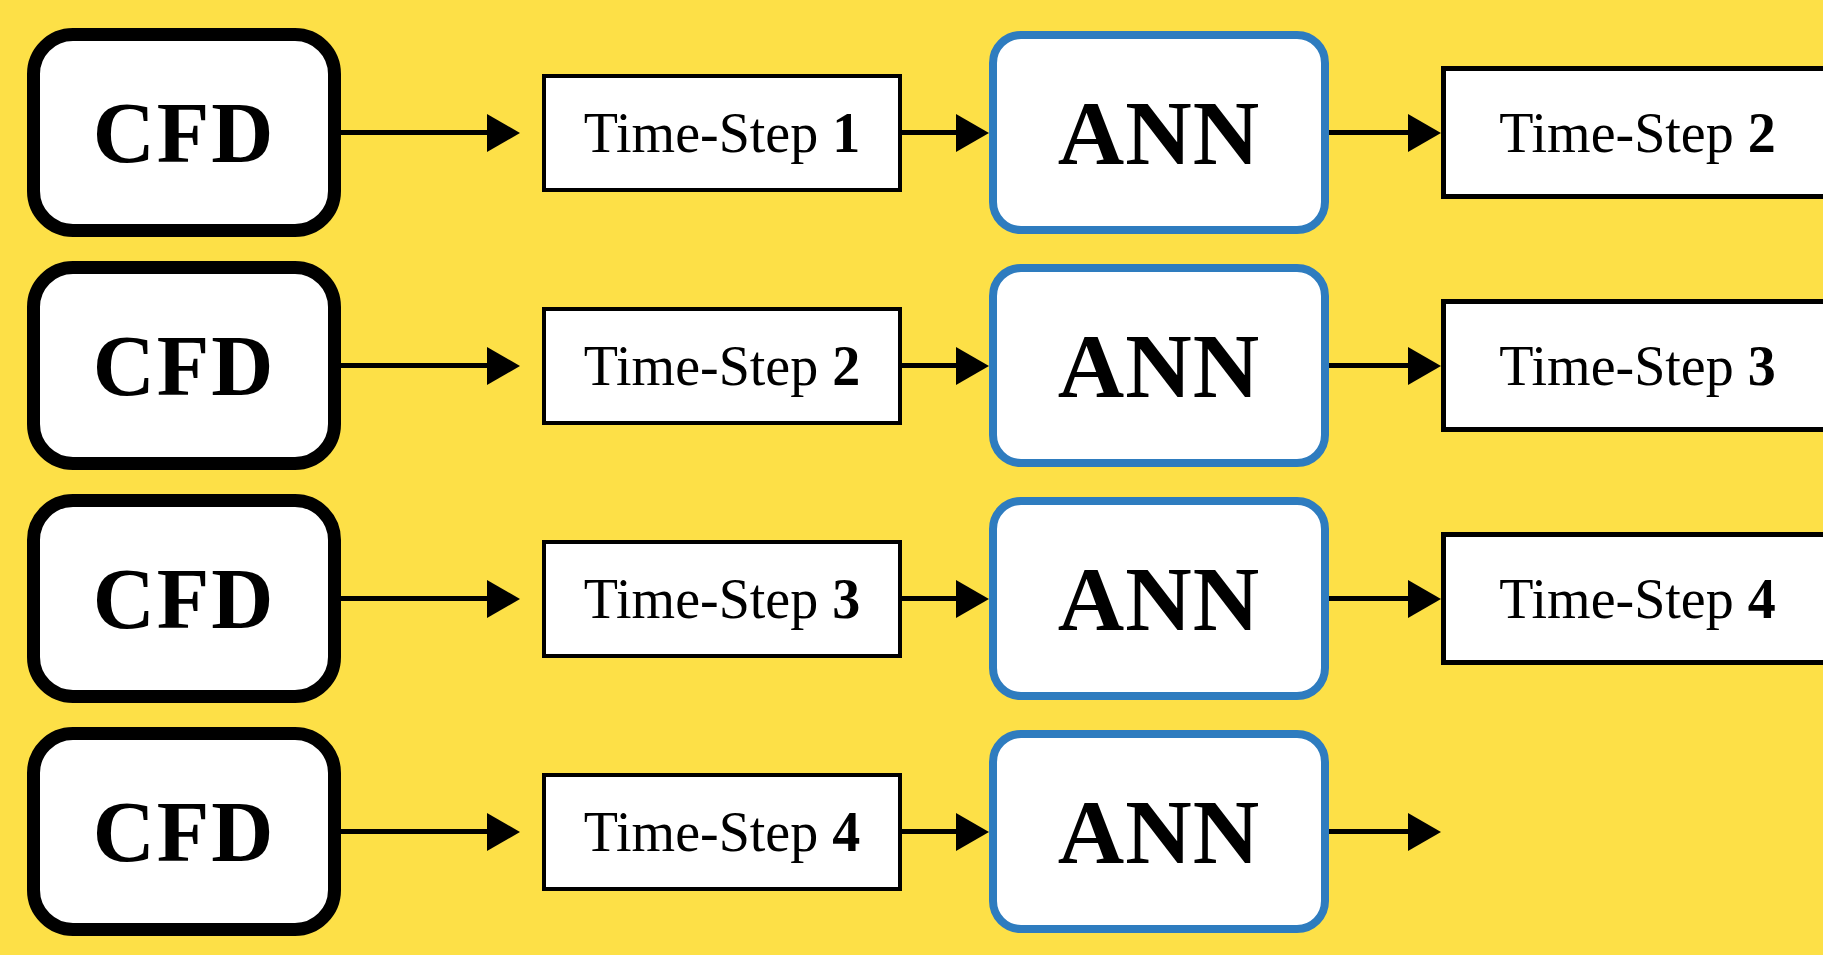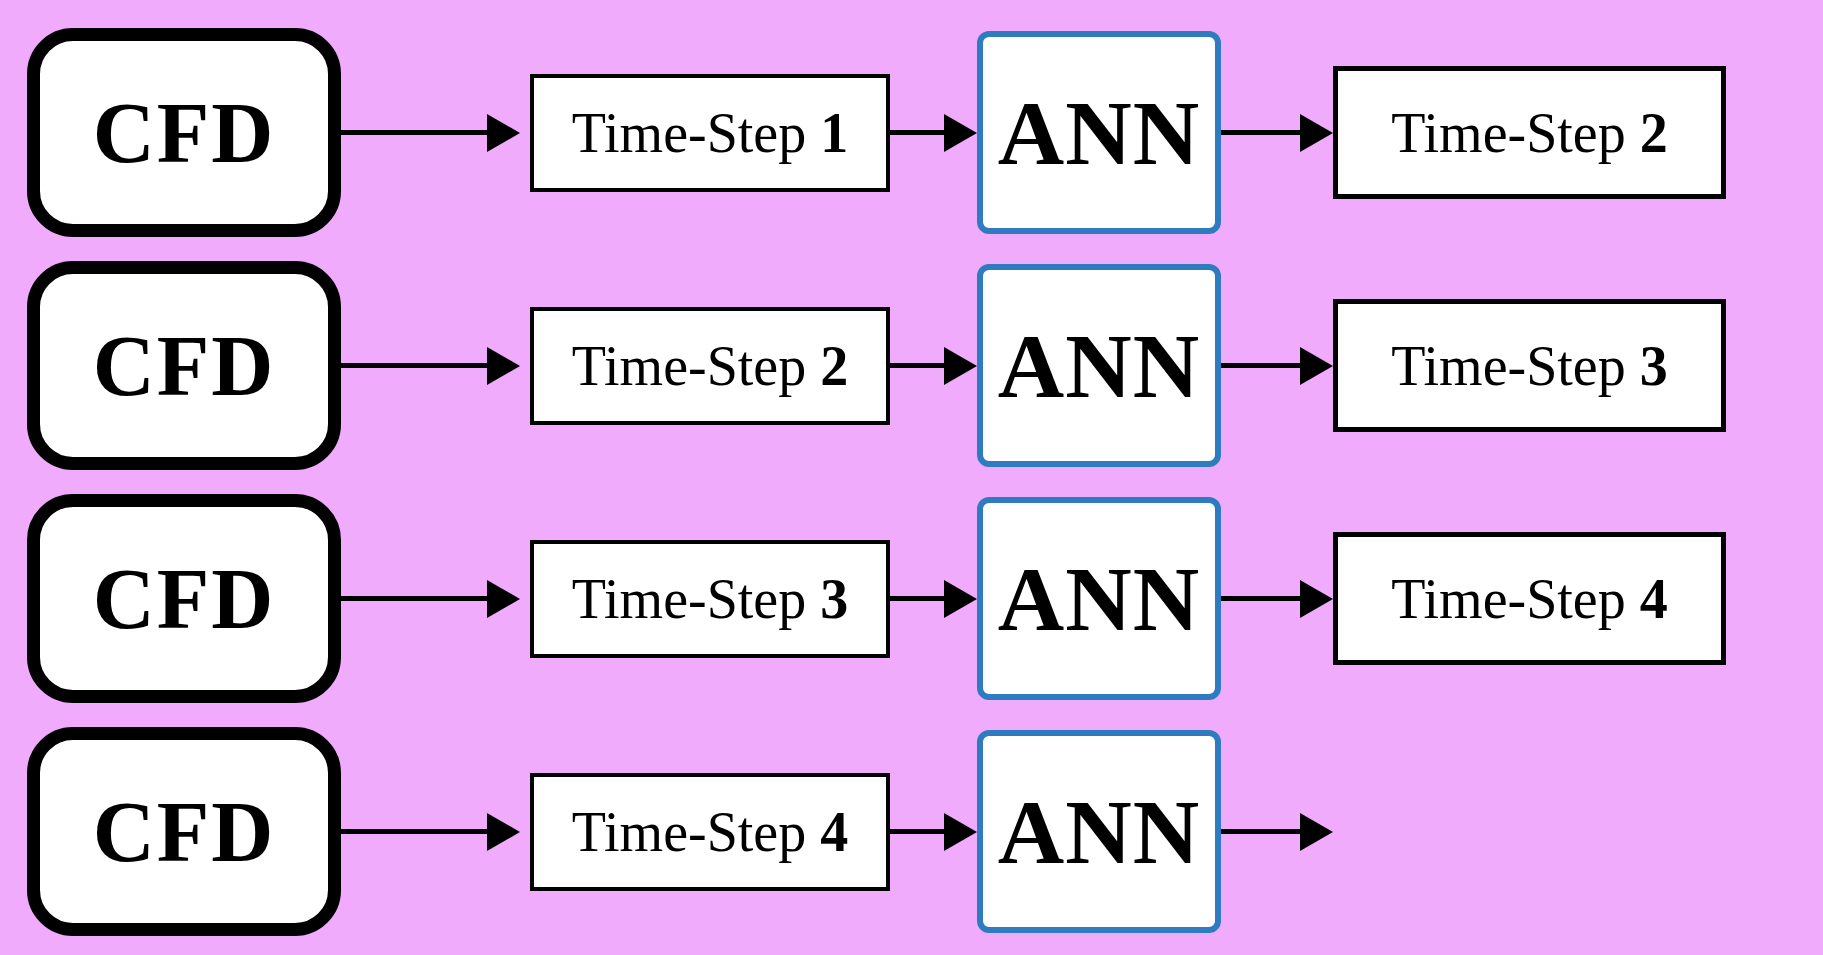--- a/index.html
+++ b/index.html
@@ -8,21 +8,21 @@
     background: #ffffff;
     font-family: "Liberation Serif", "DejaVu Serif", serif;
     color: #000000;
   }
   .canvas {
     position: relative;
     width: 1823px;
     height: 955px;
     box-sizing: border-box;
     padding: 28px 0 0 27px;
-    background: #f0abfc;
+    background: #fde047;
     overflow: hidden;
   }
   .row {
     display: flex;
     align-items: center;
     height: 209px;
     margin-bottom: 24px;
   }
   .box {
     display: flex;
@@ -38,37 +38,38 @@
     border: 13px solid #000000;
     border-radius: 46px;
   }
   .cfd-label {
     font-weight: bold;
     font-size: 86px;
     letter-spacing: 2px;
     line-height: 1;
   }
   .ann {
-    width: 244px;
+    width: 340px;
     height: 203px;
-    border: 6px solid #15803d;
-    border-radius: 12px;
+    border: 8px solid #15803d;
+    border-radius: 32px;
   }
   .ann-label {
     font-weight: bold;
     font-size: 92px;
     letter-spacing: 1px;
     line-height: 1;
   }
   .ts {
     border: 4px solid #000000;
   }
   .ts-in {
     width: 360px;
     height: 118px;
+    margin-left: 12px;
   }
   .ts-out {
     width: 393px;
     height: 133px;
     border-width: 5px;
   }
   .ts-label {
     font-size: 56px;
     line-height: 1;
     white-space: nowrap;

